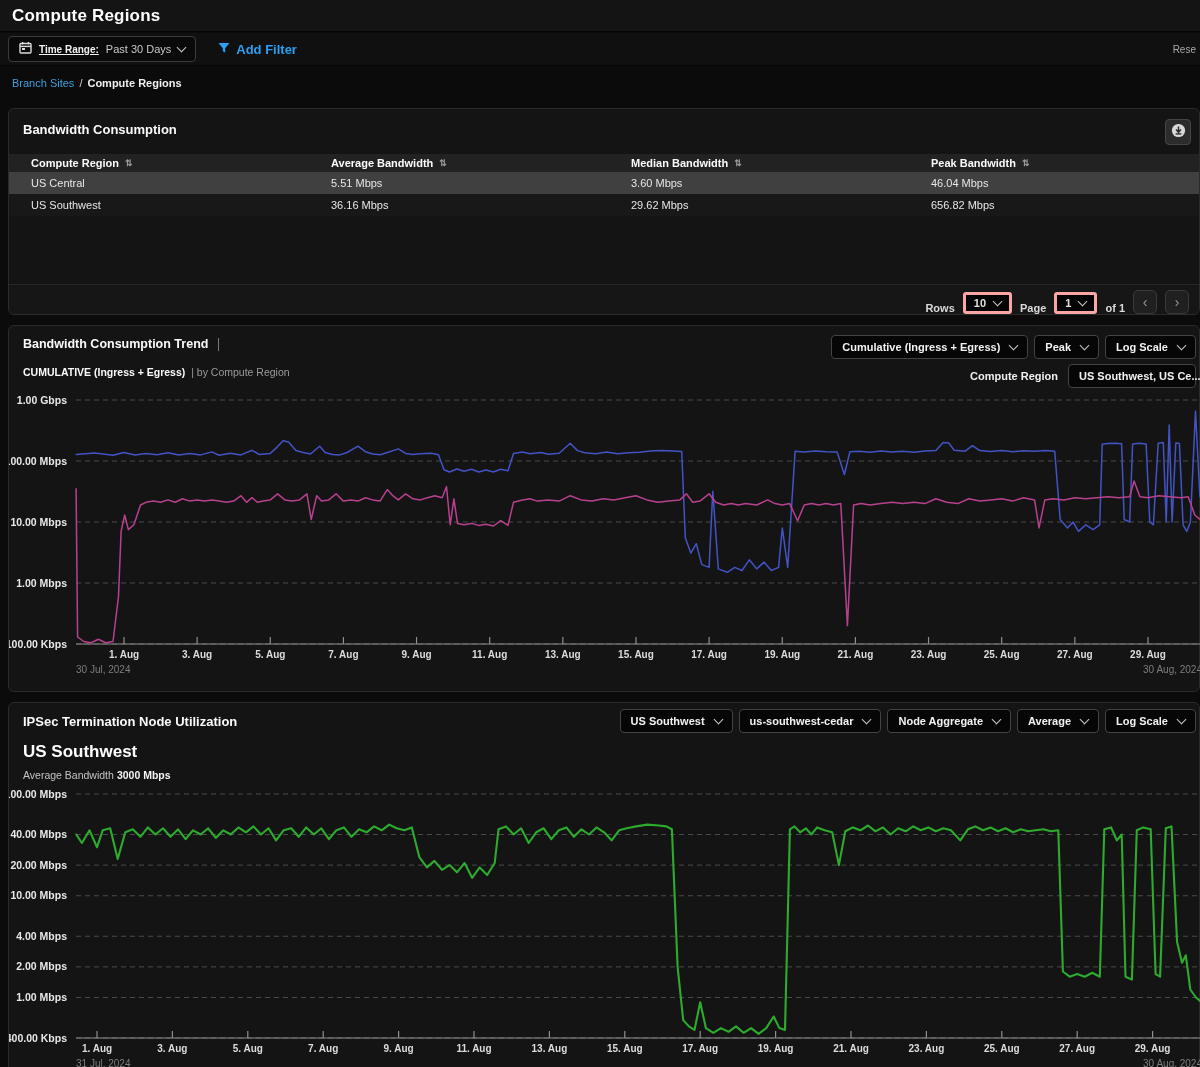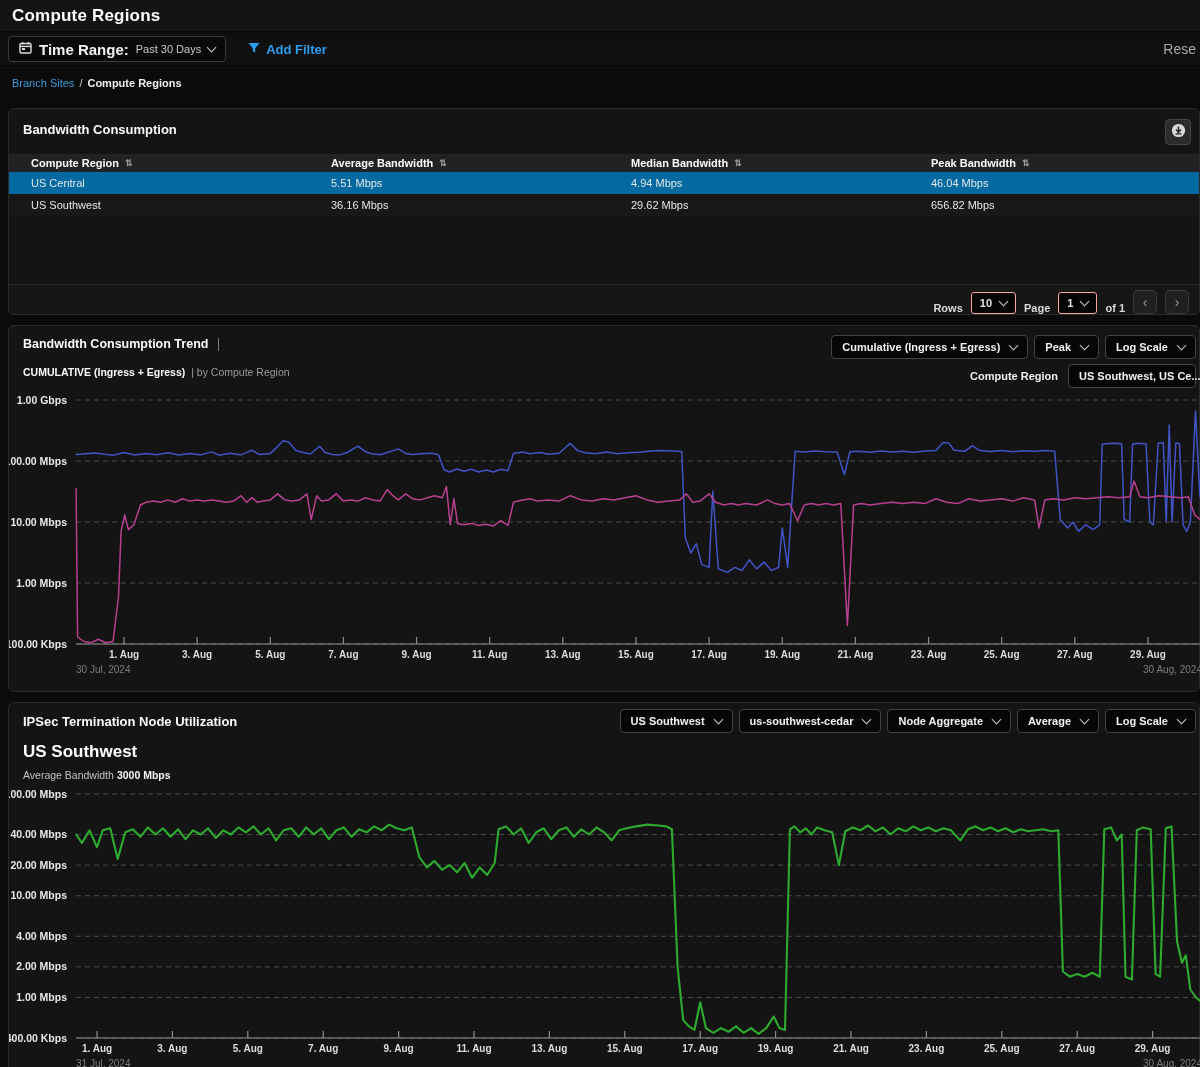--- a/index.html
+++ b/index.html
@@ -9,25 +9,25 @@
 
   
   .topbar { position:absolute; left:0; top:0; width:1200px; height:32px; background:#141414;
     border-bottom:1px solid #050505; display:flex; align-items:center; padding:0 12px; }
   .page-title { font-size:17px; font-weight:700; color:#fdfdfd; letter-spacing:.2px; }
 
   .filterbar { position:absolute; left:0; top:33px; width:1200px; height:33px; background:#101010;
     border-bottom:1px solid #040404; display:flex; align-items:center; padding:0 8px; }
   .tr-btn { display:flex; align-items:center; gap:7px; height:26px; padding:0 10px;
     background:#0a0a0a; border:1px solid #3b3b3b; border-radius:4px; cursor:pointer; }
-  .tr-btn .lbl { font-size:15px; font-weight:700; color:#f2f2f2; }
+  .tr-btn .lbl { font-size:10px; font-weight:700; color:#f2f2f2;text-decoration:underline; }
   .tr-btn .val { font-size:11px; color:#c9c9c9; }
   .add-filter { display:flex; align-items:center; gap:6px; margin-left:22px; cursor:pointer; }
   .add-filter span { font-size:13px; font-weight:700; color:#2e9ff0; }
-  .reset { margin-left:auto; font-size:14px; color:#a8a8a8; cursor:pointer; margin-right:-4px; }
+  .reset { margin-left:auto; font-size:10px; color:#a8a8a8; cursor:pointer; margin-right:-4px; }
 
   .breadcrumb { position:absolute; left:0; top:72px; height:22px; display:flex; align-items:center;
     gap:5px; padding:0 12px; font-size:11px; }
   .breadcrumb .link { color:#3f9fe0; cursor:pointer; }
   .breadcrumb .sep { color:#cfcfcf; }
   .breadcrumb .cur { color:#f0f0f0; font-weight:700; }
 
   
   .card { position:absolute; left:8px; width:1192px; background:#141414;
     border:1px solid #2b2b2b; border-radius:6px; }
@@ -42,29 +42,29 @@
   .dl-btn { position:absolute; right:8px; top:10px; width:26px; height:26px; background:#2c2c2c;
     border:1px solid #454545; border-radius:4px; display:flex; align-items:center; justify-content:center; cursor:pointer; }
 
   .tbl { position:absolute; left:0; right:0; top:45px; }
   .tbl-row { display:grid; grid-template-columns:300px 300px 300px 1fr; align-items:center;
     padding-left:22px; }
   .tbl-head { height:18px; background:#222222; font-size:11px; font-weight:700; color:#fbfbfb; }
   .tbl-head .col { display:flex; align-items:center; gap:6px; cursor:pointer; }
   .sort-ic { font-size:9px; color:#9a9a9a; }
   .tbl-r { height:22px; font-size:11px; color:#e6e6e6; }
-  .tbl-r.odd  { background:#0369a1; }
+  .tbl-r.odd  { background:#404040; }
   .tbl-r.even { background:#181818; }
 
   .pagination { position:absolute; left:0; right:0; bottom:0; height:30px; border-top:1px solid #262626;
     background:#161616; display:flex; align-items:flex-end; justify-content:flex-end; gap:8px;
     padding-right:10px; font-size:11px; color:#e0e0e0; border-radius:0 0 6px 6px; }
   .pag-lbl { font-weight:700; color:#dadada; }
   .mini-select { display:flex; align-items:center; gap:8px; height:22px; padding:0 8px;
-    background:#050505; border:1px solid #fca5a5; border-radius:3px; font-weight:700; cursor:pointer; }
+    background:#050505; border:3px solid #fca5a5; border-radius:3px; font-weight:700; cursor:pointer; }
   .pag-btn { width:24px; height:24px; background:#202020; border:1px solid #3a3a3a; border-radius:5px;
     color:#9a9a9a; font-size:14px; display:flex; align-items:center; justify-content:center; cursor:pointer; }
 
   
   .chev { width:7px; height:7px; border-right:1.6px solid #c9c9c9; border-bottom:1.6px solid #c9c9c9;
     transform:rotate(45deg); margin-top:-4px; flex:none; }
 
   
   .ctrl { display:flex; align-items:center; gap:10px; height:24px; padding:0 10px;
     background:#060606; border:1px solid #434343; border-radius:4px; cursor:pointer;
@@ -161,21 +161,21 @@
         <span class="sort-ic">⇅</span>
       </div>
       <div class="col">
         <span>Peak Bandwidth</span>
         <span class="sort-ic">⇅</span>
       </div>
     </div>
     <div class="tbl-row tbl-r odd">
       <div>US Central</div>
       <div>5.51 Mbps</div>
-      <div>4.94 Mbps</div>
+      <div>3.60 Mbps</div>
       <div>46.04 Mbps</div>
     </div>
     <div class="tbl-row tbl-r even">
       <div>US Southwest</div>
       <div>36.16 Mbps</div>
       <div>29.62 Mbps</div>
       <div>656.82 Mbps</div>
     </div>
   </div>
 

